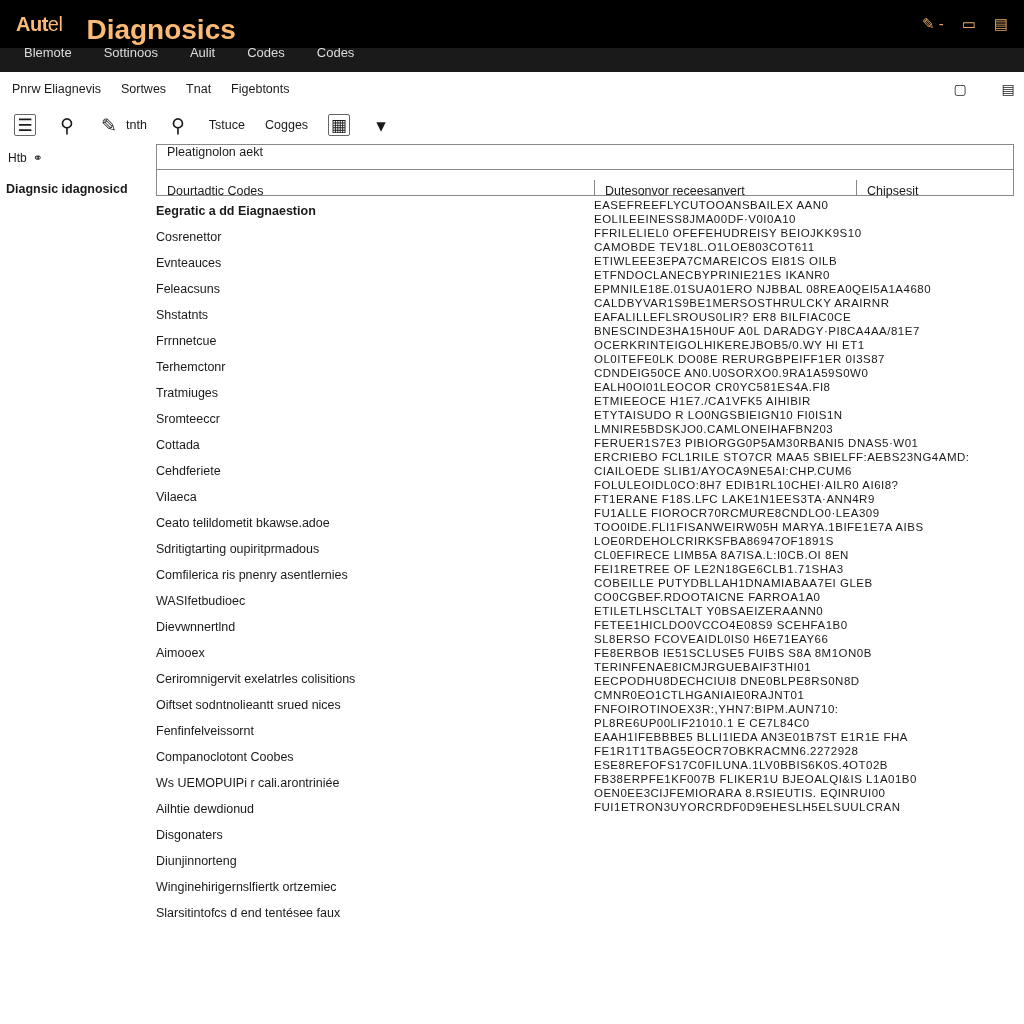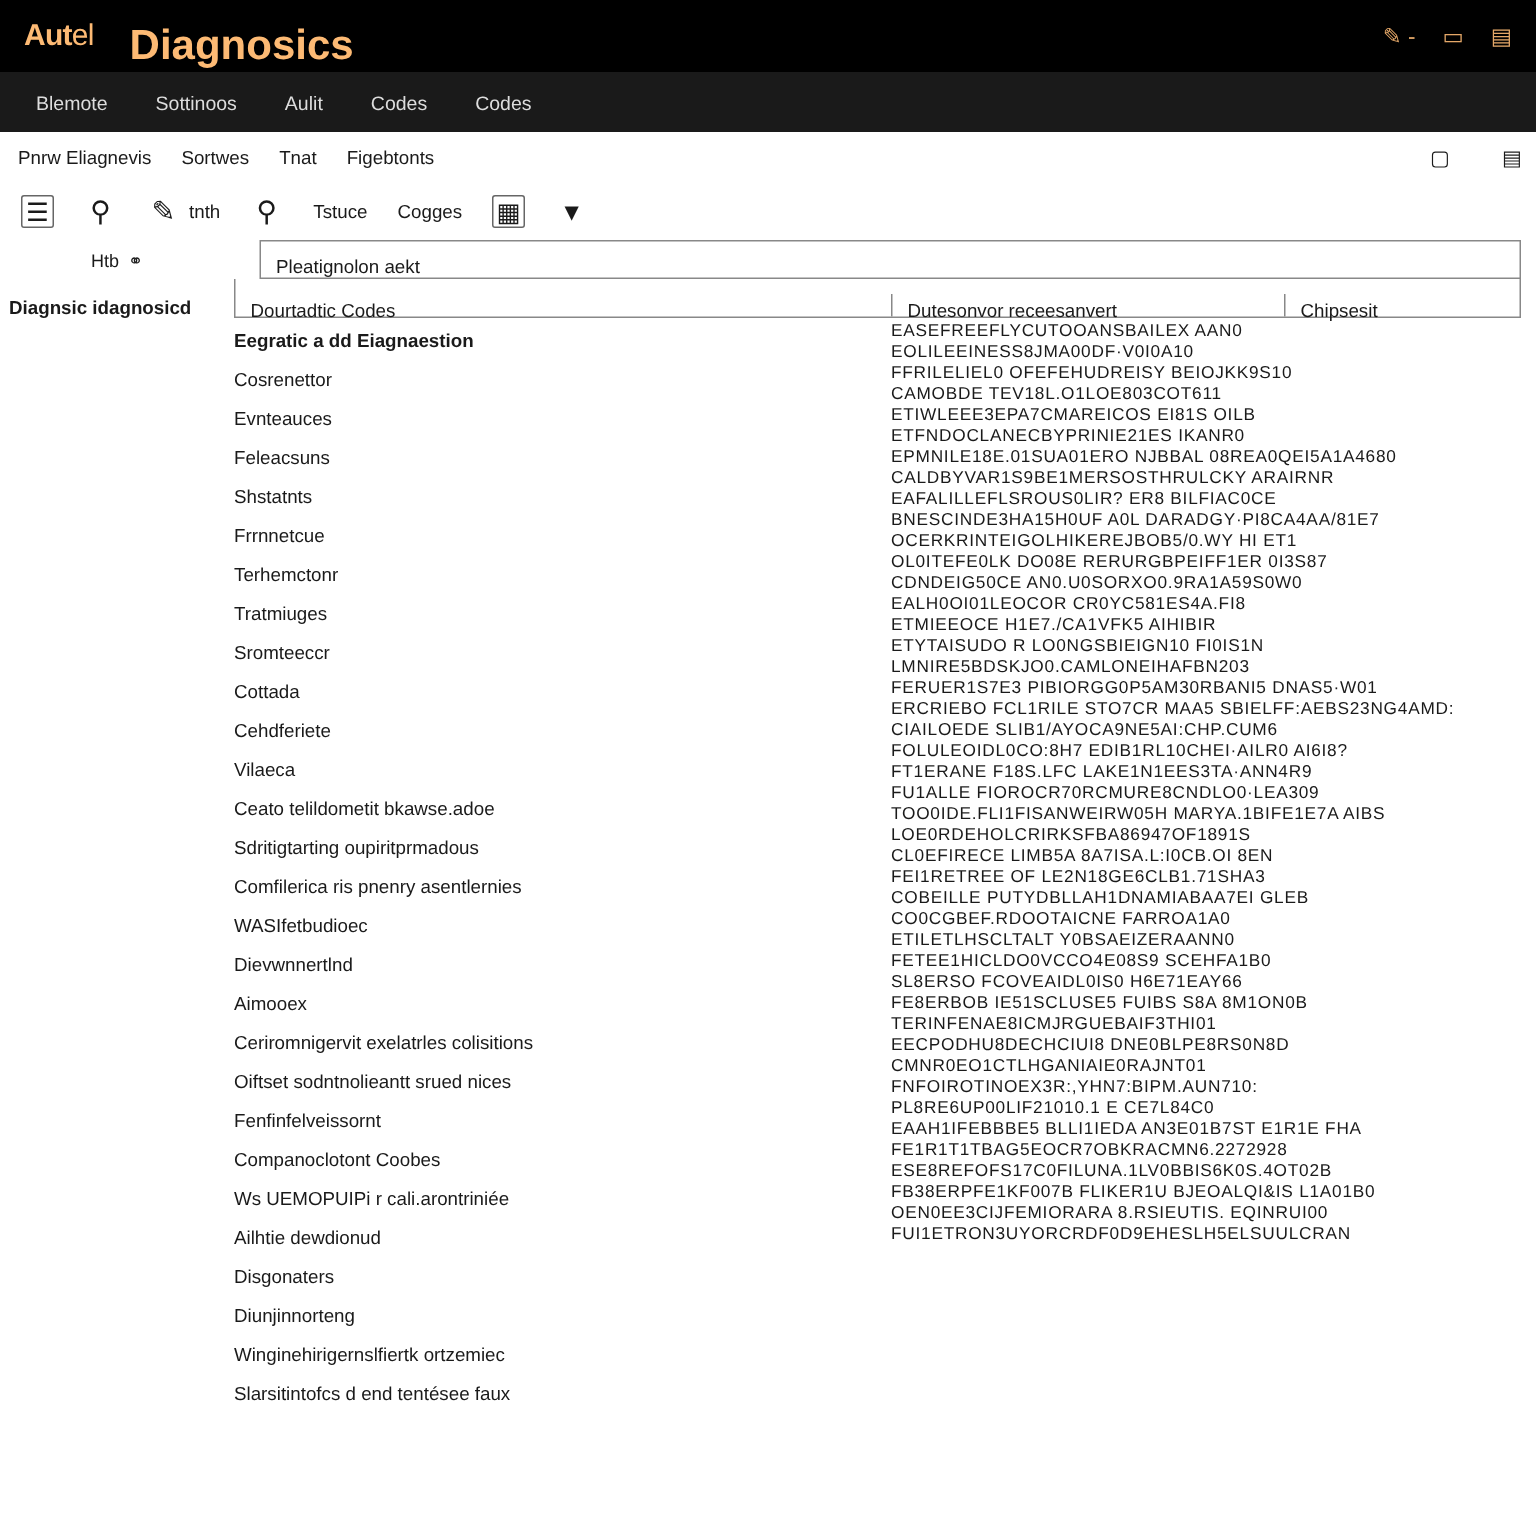--- a/index.html
+++ b/index.html
@@ -3,36 +3,36 @@
 <meta charset="utf-8">
 <style>
 * { margin: 0; padding: 0; box-sizing: border-box; }
 body { font-family: "Segoe UI", Arial, sans-serif; font-size: 13px; color: #1a1a1a; background: #fff; width: 1024px; }
 .top-bar { background: #000; color: #fdba74; height: 48px; display: flex; align-items: center; padding: 0 16px; }
 .brand { font-size: 20px; font-weight: 700; letter-spacing: -0.5px; }
 .brand .light { font-weight: 300; }
 .app-title { font-size: 28px; font-weight: 700; margin-left: 24px; margin-top: 12px; }
 .top-bar .spacer { flex: 1; }
 .top-icon { margin-left: 18px; font-size: 15px; cursor: pointer; opacity: 0.9; }
-.main-nav { background: #1a1a1a; color: #ddd; height: 40px; display: flex; align-items: flex-start; padding: 0 8px; }
+.main-nav { background: #1a1a1a; color: #ddd; height: 24px; display: flex; align-items: flex-end; padding: 0 8px; }
 .main-nav .nav-item { padding: 0 16px; height: 40px; display: flex; align-items: center; font-size: 13px; cursor: pointer; }
 .sub-header { display: flex; align-items: center; height: 34px; padding: 0 2px; border-bottom: none; }
 .sub-header .sub-item { padding: 0 10px; font-size: 12.5px; cursor: pointer; }
 .sub-header .spacer { flex: 1; }
 .sub-header .hdr-icon { width: 28px; height: 28px; display: flex; align-items: center; justify-content: center; margin-left: 20px; cursor: pointer; font-size: 14px; }
 .toolbar { display: flex; align-items: center; height: 38px; padding: 0 6px; gap: 4px; }
 .tool { display: flex; align-items: center; gap: 6px; padding: 4px 8px; cursor: pointer; font-size: 12.5px; }
 .tool .ic { width: 22px; height: 22px; display: flex; align-items: center; justify-content: center; font-size: 17px; border: 1px solid #666; border-radius: 2px; }
 .tool .ic.noborder { border: none; font-size: 19px; }
 .layout { display: flex; }
 .side { width: 156px; flex-shrink: 0; }
-.side .side-top { height: 28px; display: flex; align-items: center; padding: 0 8px; gap: 6px; font-size: 12px; justify-content: center; }
+.side .side-top { height: 28px; display: flex; align-items: center; padding: 0 8px; gap: 6px; font-size: 12px; }
 .side .side-title { padding: 10px 6px 6px; font-size: 12.5px; font-weight: 600; }
 .content { flex: 1; padding-right: 10px; }
-.tab-strip { border: 1px solid #888; height: 26px; display: flex; align-items: flex-end; padding: 0 10px; font-size: 12.5px; margin-left: 17px; }
+.tab-strip { border: 1px solid #888; height: 26px; display: flex; align-items: flex-start; padding: 0 10px; font-size: 12.5px; }
 .col-headers { display: flex; border: 1px solid #888; border-top: none; height: 26px; font-size: 12.5px; }
 .col-headers .col { padding: 4px 10px; margin-top: 10px; }
 .col-headers .c1 { width: 438px; border-right: 1px solid #888; }
 .col-headers .c2 { width: 262px; border-right: 1px solid #888; }
 .col-headers .c3 { flex: 1; }
 .grid { display: flex; margin-top: 2px; }
 .grid .left-col { width: 438px; }
 .grid .right-col { flex: 1; }
 .lrow { padding: 6px 0; font-size: 12.5px; }
 .lrow.head { font-weight: 600; }

